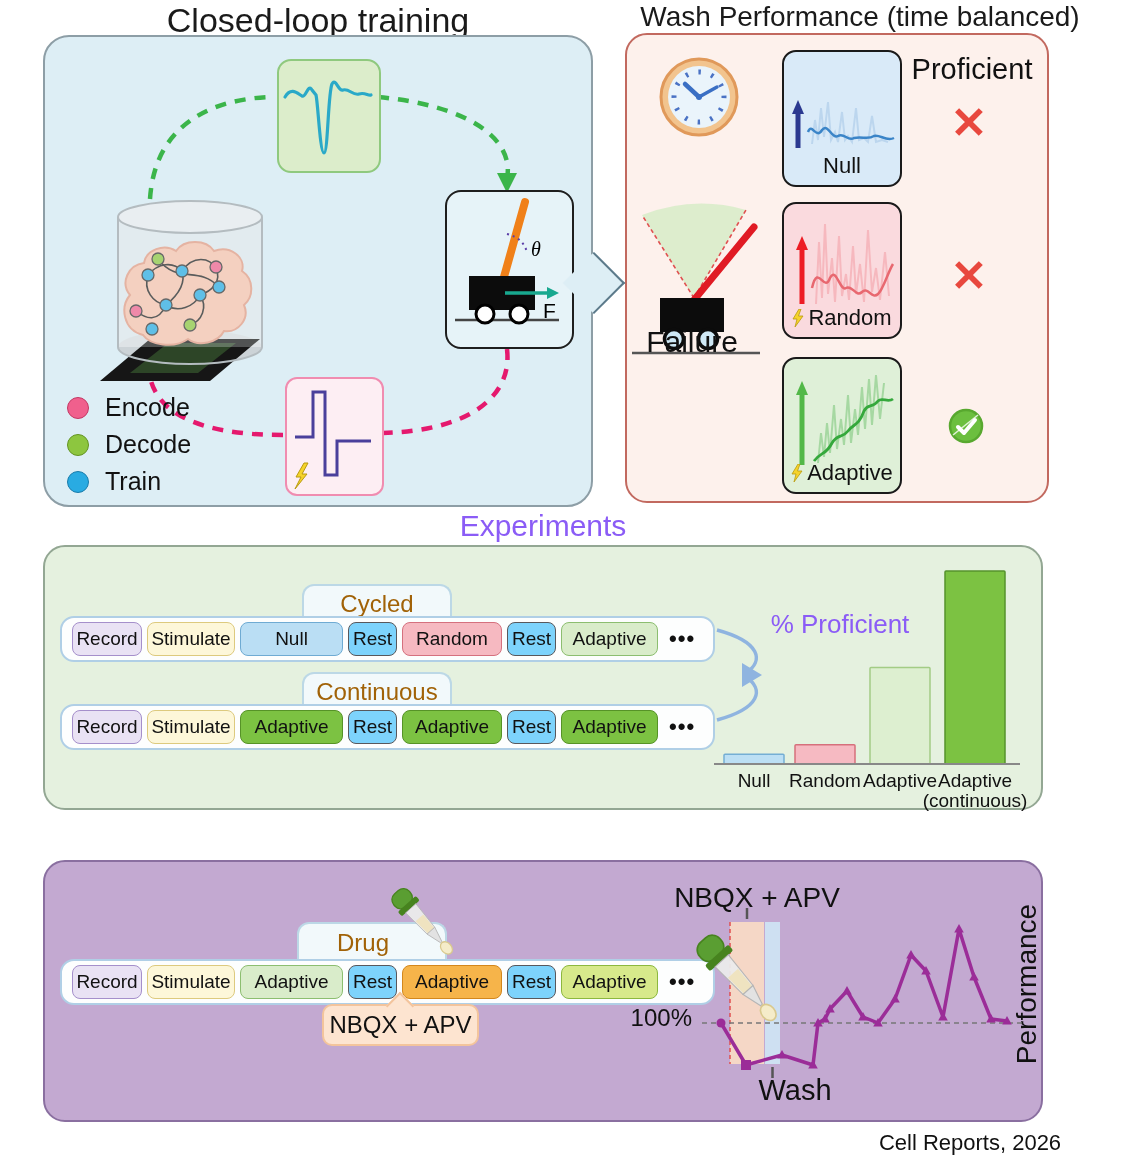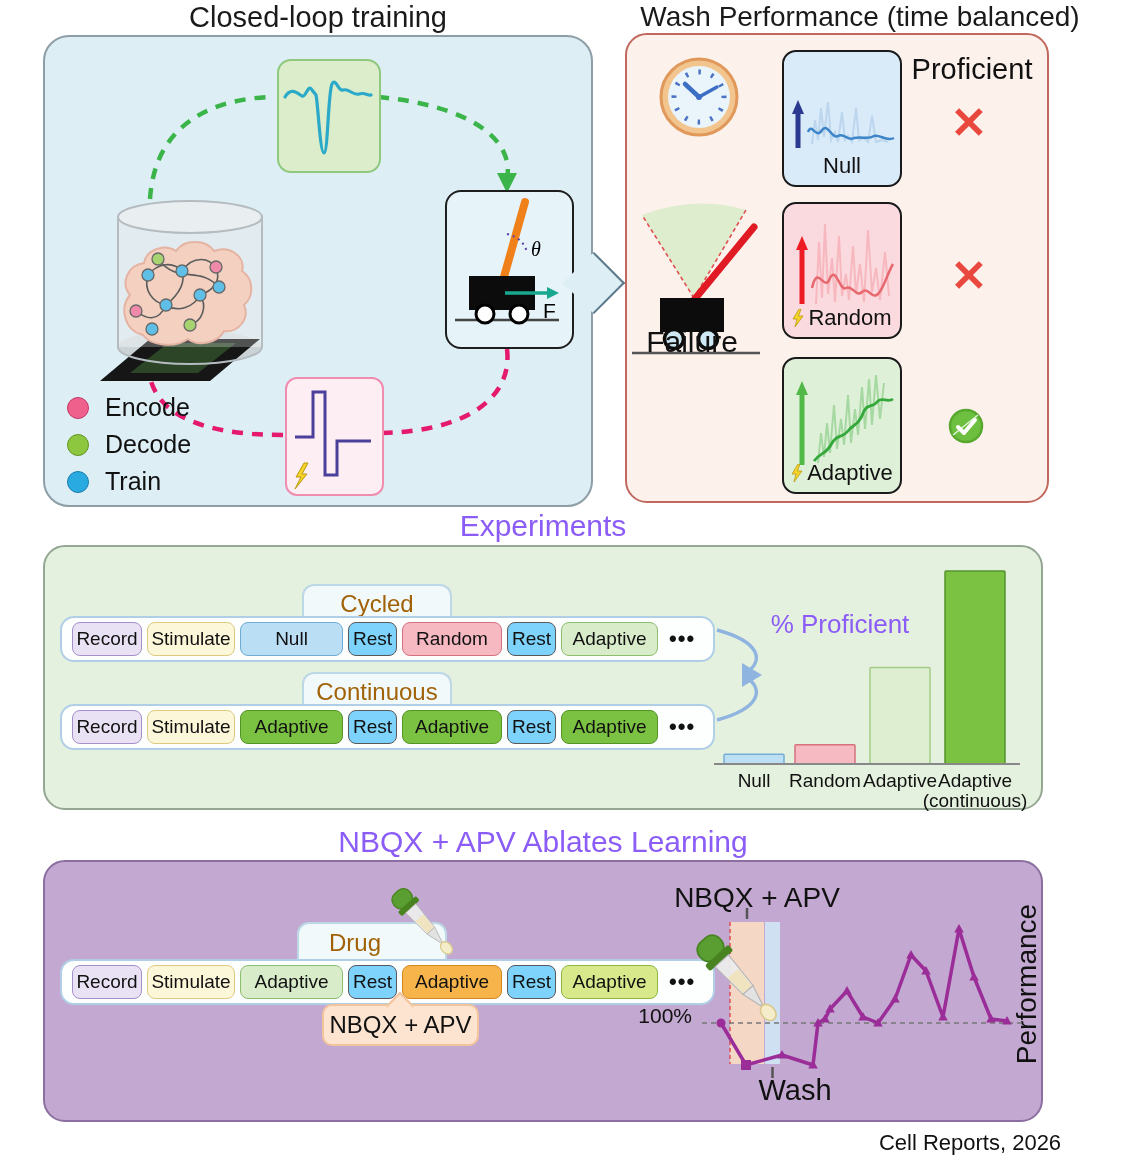--- a/index.html
+++ b/index.html
@@ -1,18 +1,18 @@
 <!DOCTYPE html>
 <html><head>
 <meta charset="utf-8">
 <style>
   html,body{margin:0;padding:0;background:#fff;font-family:"Liberation Sans",sans-serif;color:#111;}
   #fig{position:relative;width:1125px;height:1174px;background:#fff;overflow:hidden;}
   .abs{position:absolute;}
-  .title{font-size:29px;text-align:center;color:#1a1a1a;white-space:nowrap;}
+  .title{font-size:34px;text-align:center;color:#1a1a1a;white-space:nowrap;}
   .teal{color:#8b5cf6;}
   .panel{position:absolute;box-sizing:border-box;}
   #panelA{left:43px;top:35px;width:550px;height:472px;background:#ddeef5;border:2px solid #8d9ea6;border-radius:26px;}
   #panelB{left:625px;top:33px;width:424px;height:470px;background:#fdf1ec;border:2px solid #c2695f;border-radius:22px;}
   #panelC{left:43px;top:545px;width:1000px;height:265px;background:#e5f1df;border:2px solid #93a793;border-radius:22px;}
   #panelD{left:43px;top:860px;width:1000px;height:262px;background:#c3a9d1;border:2px solid #8a6fa0;border-radius:22px;}
   #chevron{left:572px;top:261px;width:42px;height:42px;background:#ddeef5;border-top:2.5px solid #5c7a8a;border-right:2.5px solid #5c7a8a;transform:rotate(45deg);z-index:5;}
   .spikebox{left:232px;top:22px;width:100px;height:110px;background:#dcedcb;border:2px solid #8fc97e;border-radius:14px;}
   .pulsebox{left:240px;top:340px;width:95px;height:115px;background:#fdeef3;border:2px solid #f08cb0;border-radius:12px;}
   .cartbox{left:400px;top:153px;width:125px;height:155px;background:#e6f3f8;border:2.5px solid #1e1e1e;border-radius:16px;}
@@ -44,21 +44,20 @@
   svg{display:block;}
 </style>
 </head>
 <body>
 
 <div id="fig">
 
   <div class="abs title" style="left:43px;top:1px;width:550px;">Closed-loop training</div>
   <div class="abs title" style="left:595px;top:1px;width:530px;font-size:28px;">Wash Performance (time balanced)</div>
   <div class="abs title teal" style="left:43px;top:509px;width:1000px;font-size:30px;">Experiments</div>
-  <div class="abs title teal" style="left:43px;top:825px;width:1000px;font-size:30px;">NBQX + APV Ablates Learning</div>
 
   <div id="panelA" class="panel">
 
     <svg class="abs" style="left:0;top:0;" width="550" height="472">
       <path d="M105,162 C110,85 170,62 225,60" fill="none" stroke="#3bb54a" stroke-width="4.5" stroke-dasharray="11 9"></path>
       <path d="M333,60 C420,68 470,100 462,142" fill="none" stroke="#3bb54a" stroke-width="4.5" stroke-dasharray="11 9"></path>
       <polygon points="452,136 472,136 462,156" fill="#3bb54a"></polygon>
       <path d="M462,312 C468,362 420,394 338,396" fill="none" stroke="#e5196e" stroke-width="4.5" stroke-dasharray="11 9"></path>
       <path d="M238,398 C150,398 112,374 105,340" fill="none" stroke="#e5196e" stroke-width="4.5" stroke-dasharray="11 9"></path>
       <polygon points="96,342 114,342 105,320" fill="#e5196e"></polygon>
@@ -274,21 +273,21 @@
           <text x="780" y="240" text-anchor="middle" font-size="19" fill="#111">Random</text>
           <text x="855" y="240" text-anchor="middle" font-size="19" fill="#111">Adaptive</text>
           <text x="930" y="240" text-anchor="middle" font-size="19" fill="#111">Adaptive</text>
           <text x="930" y="260" text-anchor="middle" font-size="19" fill="#111">(continuous)</text>
         </g>
     </svg>
   </div>
 
   <div id="panelD" class="panel">
 
-    <div class="tab" style="left:252px;top:60px;width:150px;height:40px;line-height:38px;text-align:left;padding-left:30px;">Drug</div>
+    <div class="tab" style="left:252px;top:60px;width:150px;height:40px;line-height:38px;text-align:left;padding-left:38px;">Drug</div>
 
     <div class="abs" style="left:336px;top:18px;z-index:4;">
       <svg width="86" height="86" viewBox="0 0 60 100">
         <g transform="rotate(-42 30 50)">
           <rect x="18" y="2" width="24" height="20" rx="9" fill="#5a9e32" stroke="#47831f" stroke-width="1.5"></rect>
           <rect x="16" y="20" width="28" height="7" rx="2" fill="#47831f"></rect>
           <polygon points="22,27 38,27 36,62 24,62" fill="#ececec" stroke="#b5b5b5" opacity="0.95"></polygon>
           <polygon points="24,42 36,42 35,62 25,62" fill="#f0e2b8" opacity="0.85"></polygon>
           <polygon points="24,62 36,62 31,80 29,80" fill="#e2e2e2" stroke="#b5b5b5"></polygon>
           <ellipse cx="30" cy="89" rx="6" ry="8" fill="#f5ecc9" stroke="#d9c98e" stroke-width="1.5"></ellipse>
@@ -306,21 +305,21 @@
       <span class="box adp-lime" style="width:97px">Adaptive</span>
       <span class="dots">•••</span>
     </div>
 
     <div class="callout">
       <div class="callout-tip"></div>
       <span>NBQX + APV</span>
     </div>
 
     <div class="abs biglabel" style="left:592px;top:20px;width:240px;font-size:28px;">NBQX + APV</div>
-    <div class="abs" style="left:547px;top:142px;width:100px;text-align:right;font-size:21px;">100%</div>
+    <div class="abs" style="left:547px;top:142px;width:100px;text-align:right;font-size:24px;">100%</div>
     <div class="abs biglabel" style="left:690px;top:212px;width:120px;font-size:29px;">Wash</div>
     <div class="abs" style="left:872px;top:105px;width:220px;height:34px;line-height:34px;text-align:center;font-size:28px;transform:rotate(-90deg);">Performance</div>
 
     <svg id="perfChart" class="abs" style="left:0;top:0;pointer-events:none;z-index:2;" width="1000" height="262">
         <rect x="685" y="60" width="34" height="142" fill="#fbdcc4" opacity="0.9"></rect>
         <rect x="720" y="60" width="15" height="142" fill="#cfe5f5" opacity="0.9"></rect>
         <line x1="685" y1="60" x2="685" y2="202" stroke="#e05050" stroke-width="1.5" stroke-dasharray="4 3"></line>
         <line x1="702" y1="46" x2="702" y2="57" stroke="#555" stroke-width="2.5"></line>
         <line x1="727.5" y1="205" x2="727.5" y2="216" stroke="#555" stroke-width="2.5"></line>
         <line x1="657" y1="161" x2="977" y2="161" stroke="#777" stroke-width="1.5" stroke-dasharray="5 4"></line>

